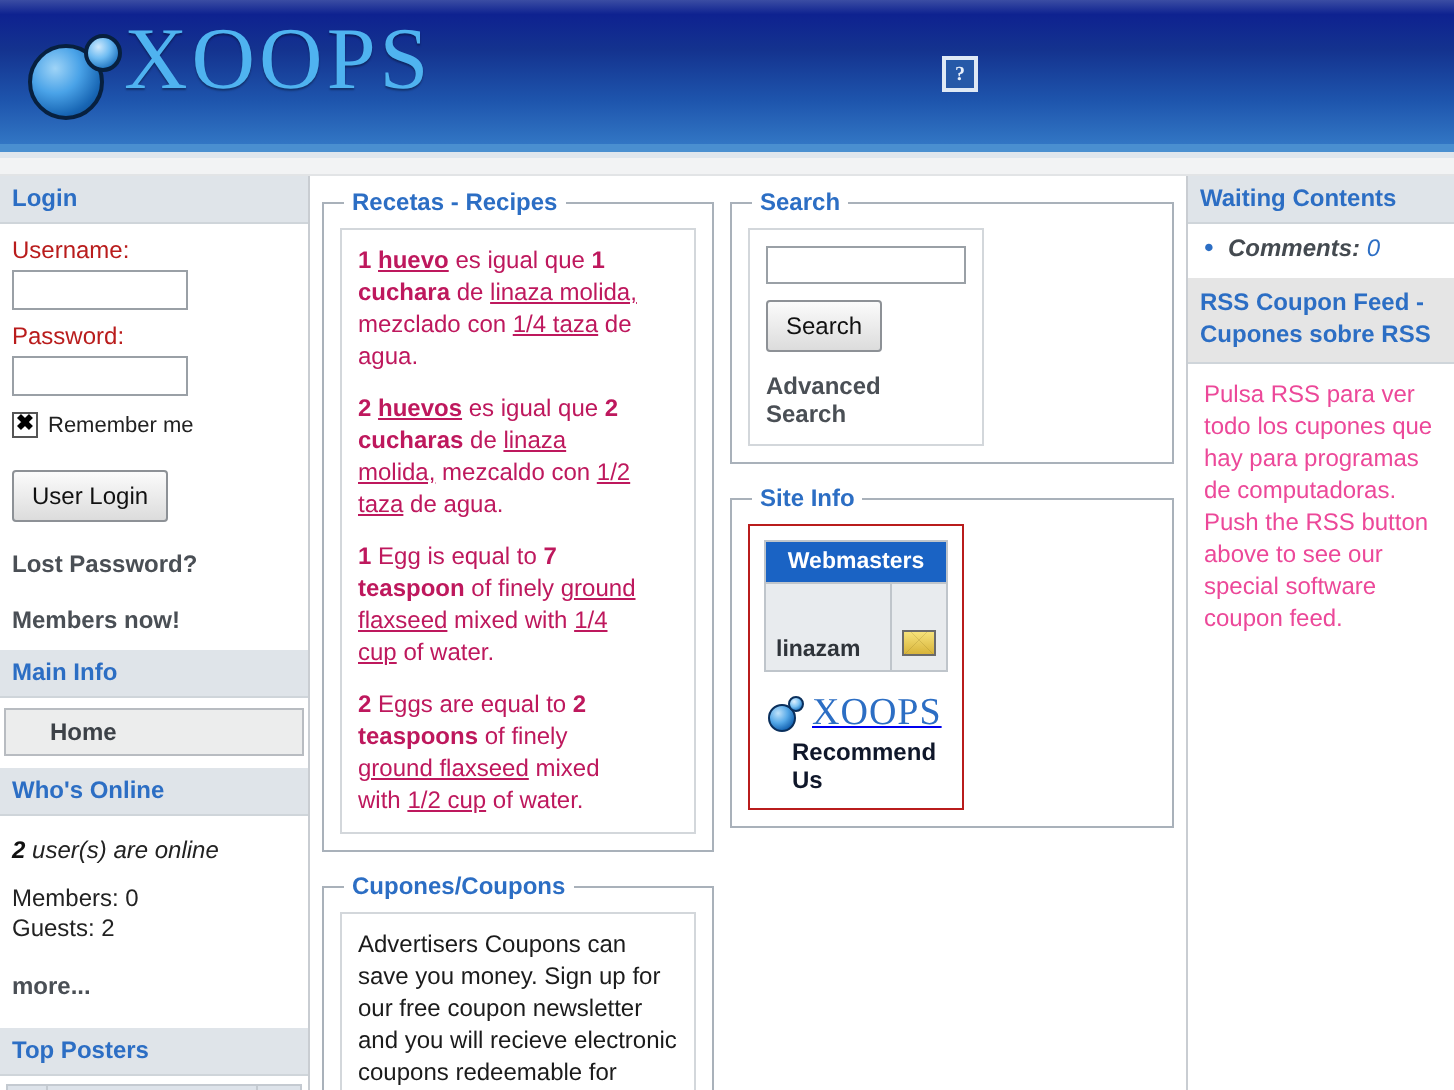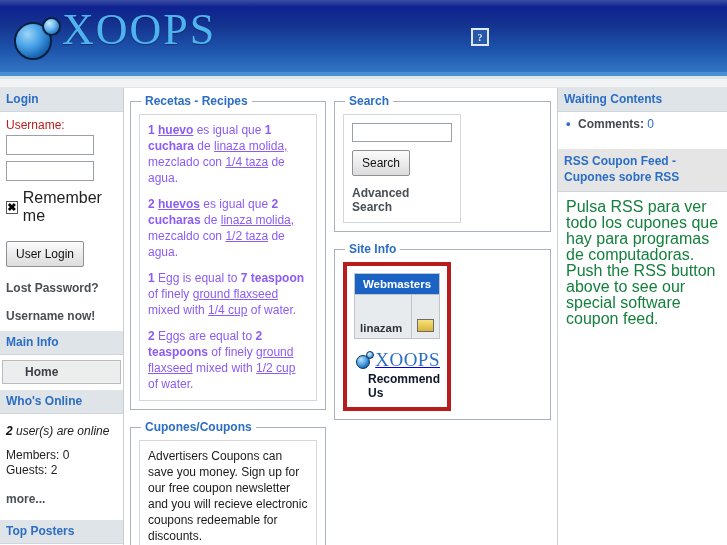--- a/index.html
+++ b/index.html
@@ -60,23 +60,23 @@
     display: flex; align-items: center; justify-content: center;
     font-size: 10px; color: #e8f0fb; font-weight: bold;
     font-family: "Liberation Serif", serif;
   }
   .header-rule { height: 4px; background: #4a8fd0; }
   .header-rule2 { height: 3px; background: #dfe6ed; }
   .top-gap { height: 9px; background: #f2f3f4; border-bottom: 1px solid #e2e4e6; }
 
   
   .page { display: flex; height: 457px; align-items: stretch; }
-  .col-left { width: 124px; background: #ffffff; border-right: 1px solid #c9cdd2; }
+  .col-left { width: 155px; background: #ffffff; border-right: 1px solid #c9cdd2; }
   .col-center { flex: 1; background: #ffffff; padding: 0 6px; }
-  .col-right { width: 170px; background: #ffffff; border-left: 1px solid #c9cdd2; }
+  .col-right { width: 134px; background: #ffffff; border-left: 1px solid #c9cdd2; }
 
   
   .blk-title {
     background: #dfe4e9;
     color: #2c6ec4;
     font-weight: bold;
     font-size: 12px;
     padding: 4px 6px 5px 6px;
     border-bottom: 1px solid #cfd5da;
   }
@@ -90,21 +90,21 @@
     font-size: 12px;
     padding: 1px 3px;
     margin-bottom: 6px;
   }
   .remember-row { display: flex; align-items: center; gap: 5px; margin: 2px 0 16px 0; }
   .cbx {
     width: 13px; height: 13px; border: 1px solid #555; background: #fff;
     display: flex; align-items: center; justify-content: center;
     font-size: 11px; line-height: 1; color: #000; font-weight: bold;
   }
-  .remember-lbl { font-size: 16px; color: #222; }
+  .remember-lbl { font-size: 11px; color: #222; }
   .btn {
     font-family: "Liberation Sans", sans-serif;
     font-size: 12px;
     color: #111;
     background: linear-gradient(to bottom,#fbfbfb,#dcdcdc);
     border: 1px solid #8d9196;
     padding: 5px 9px;
     border-radius: 2px;
   }
   .sidelink {
@@ -141,37 +141,37 @@
   fieldset.cblock {
     border: 1px solid #a9b1ba;
     margin: 6px 0 10px 0;
     padding: 6px 8px 8px 8px;
   }
   fieldset.cblock > legend {
     color: #2c6ec4; font-weight: bold; font-size: 12px;
     padding: 0 4px; margin-left: 2px;
   }
   .inner-box { border: 1px solid #d3d7db; padding: 7px 8px 8px 8px; background:#fff; }
-  .recipe-p { margin: 0 0 10px 0; font-size: 12px; line-height: 16px; color: #8b5cf6; }
+  .recipe-p { margin: 0 16px 10px 0; font-size: 12px; line-height: 16px; color: #be185d; }
   .recipe-p:last-child { margin-bottom: 0; }
   .u { text-decoration: underline; }
   .b { font-weight: bold; }
 
   .center-row { display: flex; align-items: flex-start; gap: 8px; }
   .center-col-a { width: 196px; }
   .center-col-b { flex: 1; }
 
   .search-inner { border: 1px solid #d3d7db; padding: 8px; width: 118px; }
   .search-field {
     width: 100px; height: 19px; border: 1px solid #9aa0a6; background: #fff;
     font-size: 12px; padding: 1px 3px; display:block; margin-bottom: 8px;
   }
   .adv-link { display:block; margin-top: 10px; color:#4a4f55; font-weight:bold; font-size:12px; text-decoration:none; }
 
-  .siteinfo-inner { border: 4px solid #b91c1c; padding: 7px; width: 108px; }
+  .siteinfo-inner { border: 1px solid #b91c1c; padding: 7px; width: 108px; }
   table.webmasters { border-collapse: collapse; width: 100%; }
   table.webmasters th {
     background: #1a63c4; color: #fff; font-size: 11.5px; font-weight: bold;
     padding: 4px 5px; text-align: center; border: 1px solid #bfc5cb;
   }
   table.webmasters td {
     background: #e8ebee; border: 1px solid #bfc5cb;
     font-size: 11.5px; color: #2f343a; font-weight: bold;
     padding: 4px 5px; height: 44px; vertical-align: bottom;
   }
@@ -201,31 +201,31 @@
   }
   .mini-brand {
     font-family: "Liberation Serif", serif; font-size: 19px; color: #2c6ec4; letter-spacing: .5px;
     line-height: 18px; position: relative;
   }
   .recommend { font-size: 12px; color: #0f172a; font-weight: bold; margin-left: 14px; }
 
   .coupon-text { font-size: 12px; line-height: 16px; color:#1b1b1b; }
 
   
-  .wc-list { margin: 0; padding: 5px 0 18px 18px; list-style: none; }
+  .wc-list { margin: 0; padding: 5px 0 8px 18px; list-style: none; font-style: italic; }
   .wc-list li { font-size: 12px; color: #444a50; font-weight: bold; position: relative; padding-left: 2px; }
   .wc-list li:before {
     content: "\2022"; color: #2c6ec4; position: absolute; left: -10px; top: -1px; font-size: 13px;
   }
   .wc-list li span.val { color: #2c6ec4; font-weight: normal; }
   .rss-title {
     background: #e5e5e5; color: #2c6ec4; font-weight: bold; font-size: 12px;
     padding: 4px 6px 6px 6px; line-height: 16px; border-bottom: 1px solid #cfd5da;
   }
-  .rss-body { padding: 7px 6px 8px 8px; font-size: 16px; line-height: 16px; color: #15803d; }
+  .rss-body { padding: 7px 6px 8px 8px; font-size: 12px; line-height: 16px; color: #ec4899; }
 </style>
 </head>
 <body>
 
 <div class="header">
   <div class="header-inner">
     <a class="logo-wrap" href="#">
       <span class="sphere-big"></span>
       <span class="sphere-small"></span>
     </a>
@@ -242,28 +242,29 @@
 
 <div class="page">
 
   <div class="col-left">
 
     <div>
       <div class="blk-title">Login</div>
       <div class="blk-body">
         <div class="lbl">Username:</div>
         <input class="txtin" type="text" placeholder="" style="">
+        <div class="lbl">Password:</div>
         <input class="txtin" type="password" placeholder="" style="">
         <div class="remember-row">
           <span class="cbx">✖</span>
           <span class="remember-lbl">Remember me</span>
         </div>
         <button class="btn">User Login</button>
         <a class="sidelink" href="#">Lost Password?</a>
-        <a class="sidelink" href="#">Username now!</a>
+        <a class="sidelink" href="#">Members now!</a>
       </div>
     </div>
 
     <div>
       <div class="blk-title">Main Info</div>
       <a class="menu-item" href="#">Home</a>
     </div>
 
     <div>
       <div class="blk-title">Who's Online</div>

